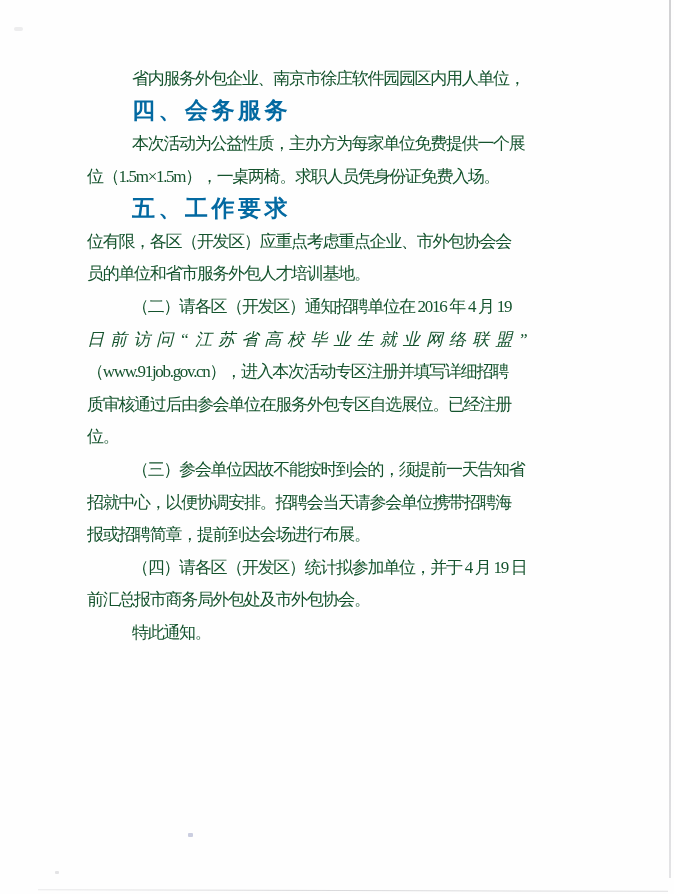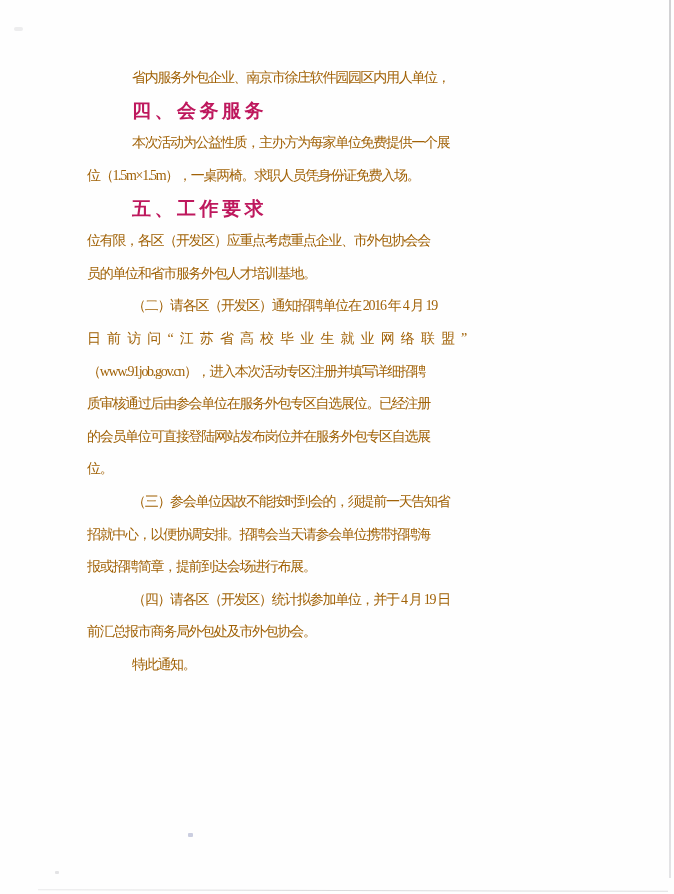--- a/index.html
+++ b/index.html
@@ -69,59 +69,59 @@
   .doc {
     position: absolute;
     left: 87px;
     top: 62px;
     width: 516px;
   }
   .line {
     height: 32.6px;
     display: flex;
     align-items: center;
-    font-size: 14px;
+    font-size: 17px;
     letter-spacing: -1.3px;
-    color: #a16207;
+    color: #14532d;
     white-space: nowrap;
     font-family: "Liberation Serif", serif;
   }
   .line.indent {
     padding-left: 45px;
   }
   .line.heading {
     font-family: "Liberation Sans", sans-serif;
     font-weight: 700;
-    font-size: 19px;
+    font-size: 23px;
     letter-spacing: 3.5px;
-    color: #be185d;
+    color: #0369a1;
     text-align: right;
   }
   .line.justify-wide {
     letter-spacing: 6.1px;
+    font-style: italic;
   }
 </style>
 </head>
 <body>
 
 <div class="page">
 
   <div class="doc">
     <div class="line indent">省内服务外包企业、南京市徐庄软件园园区内用人单位，</div>
     <div class="line heading indent">四、会务服务</div>
     <div class="line indent">本次活动为公益性质，主办方为每家单位免费提供一个展</div>
     <div class="line">位（1.5m×1.5m），一桌两椅。求职人员凭身份证免费入场。</div>
     <div class="line heading indent">五、工作要求</div>
     <div class="line">位有限，各区（开发区）应重点考虑重点企业、市外包协会会</div>
     <div class="line">员的单位和省市服务外包人才培训基地。</div>
     <div class="line indent">（二）请各区（开发区）通知招聘单位在 2016 年 4 月 19</div>
     <div class="line justify-wide">日前访问“江苏省高校毕业生就业网络联盟”</div>
     <div class="line">（www.91job.gov.cn），进入本次活动专区注册并填写详细招聘</div>
     <div class="line">质审核通过后由参会单位在服务外包专区自选展位。已经注册</div>
-    <div class="line">的会员单位可直接登陆网站发布岗位并在服务外包专区自选展</div>
     <div class="line">位。</div>
     <div class="line indent">（三）参会单位因故不能按时到会的，须提前一天告知省</div>
     <div class="line">招就中心，以便协调安排。招聘会当天请参会单位携带招聘海</div>
     <div class="line">报或招聘简章，提前到达会场进行布展。</div>
     <div class="line indent">（四）请各区（开发区）统计拟参加单位，并于 4 月 19 日</div>
     <div class="line">前汇总报市商务局外包处及市外包协会。</div>
     <div class="line indent">特此通知。</div>
   </div>
 
   <div class="scan-edge-right"></div>

